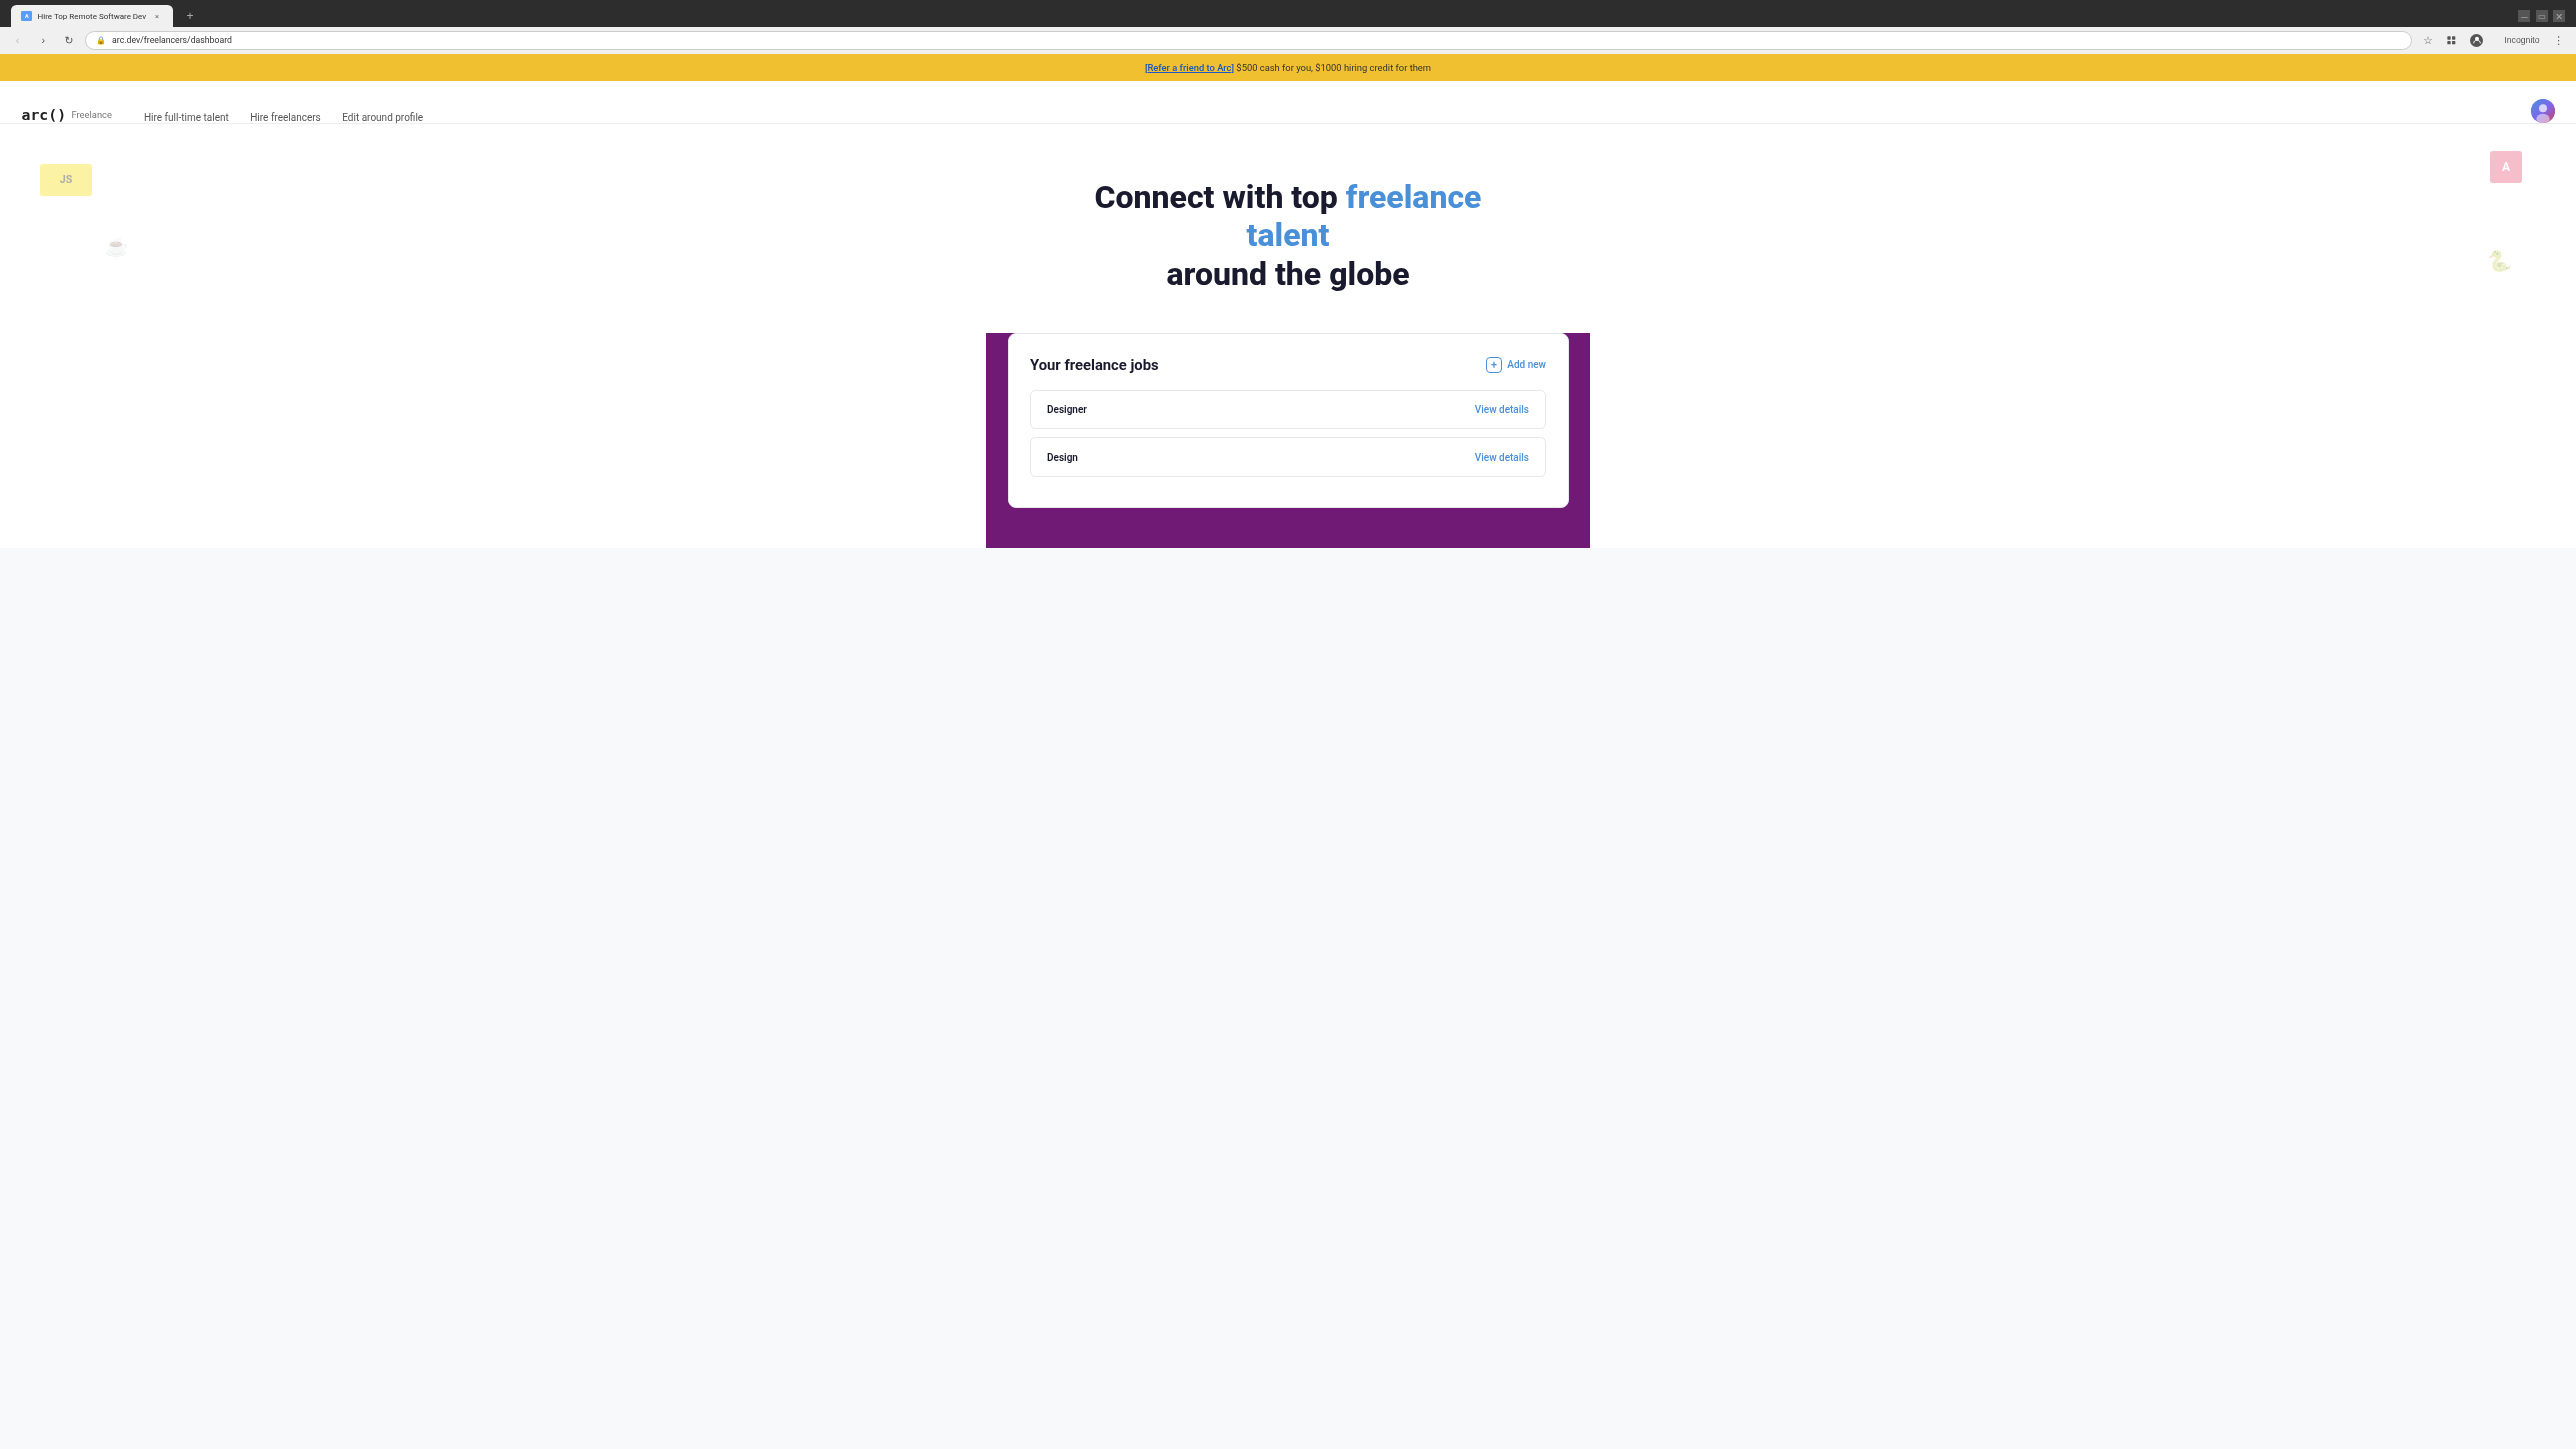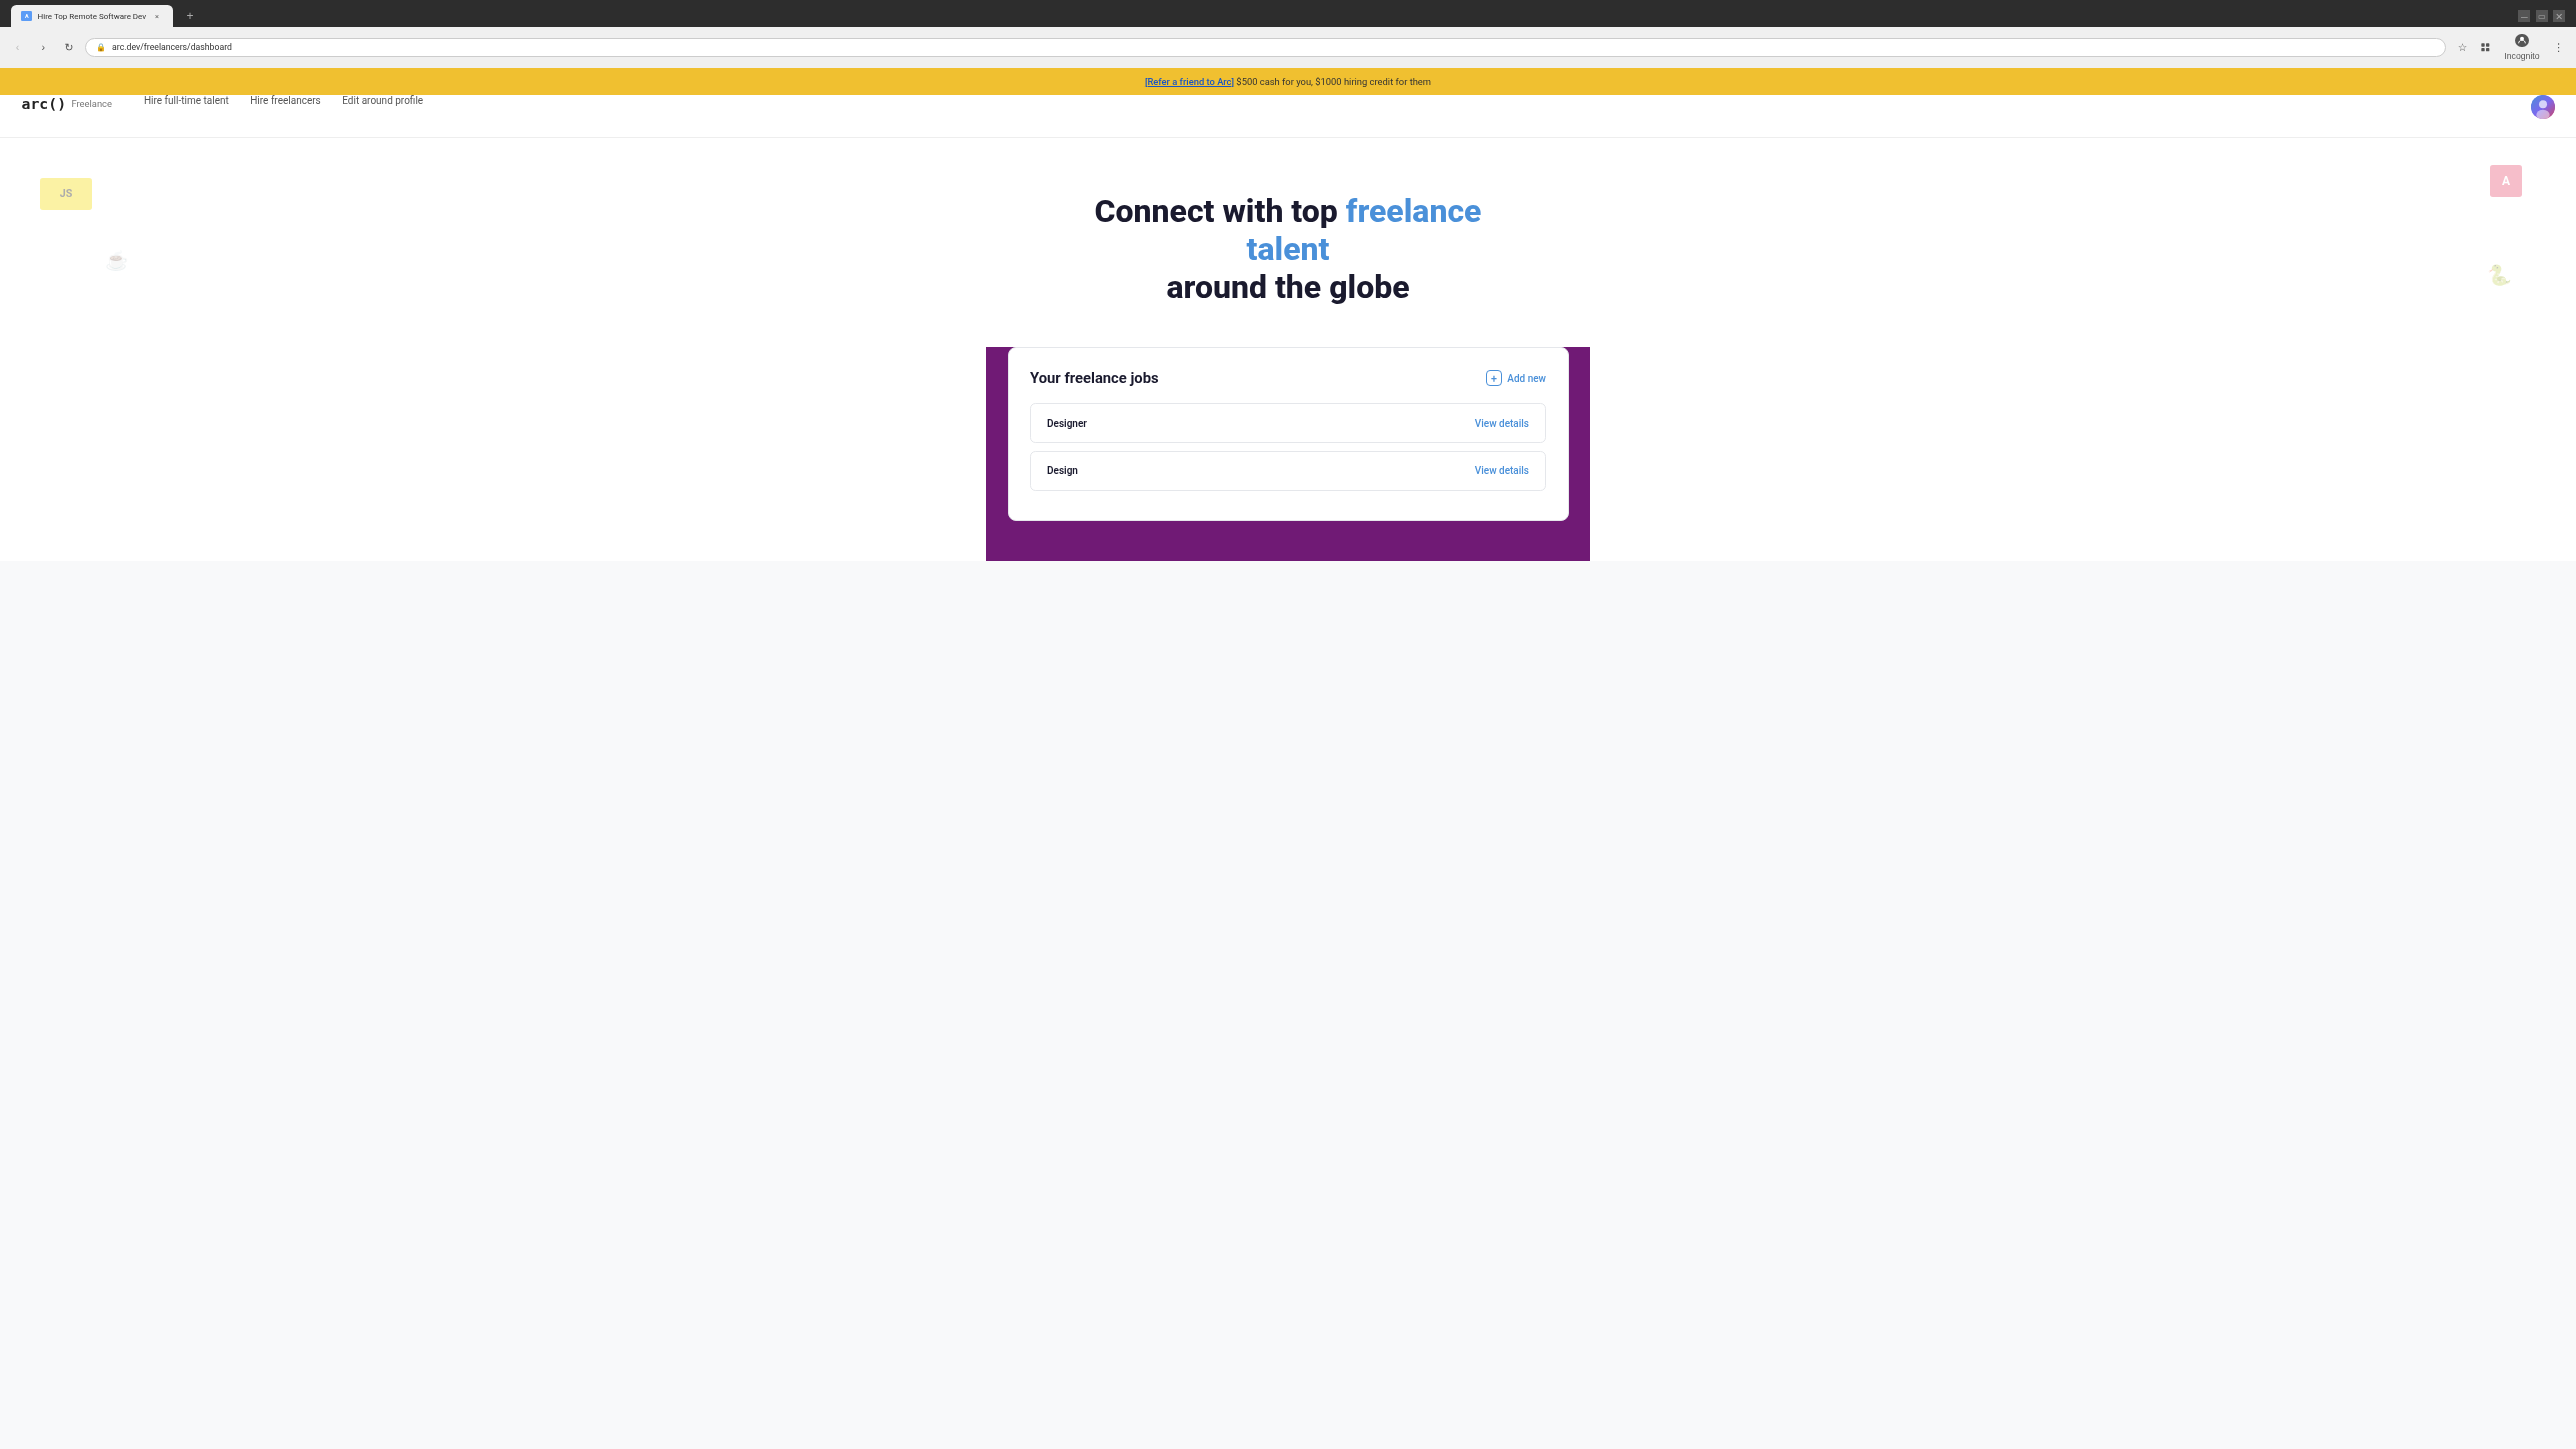--- a/index.html
+++ b/index.html
@@ -139,29 +139,28 @@
       font-size: 10.7px;
       cursor: pointer;
       display: flex;
       align-items: center;
       justify-content: center;
       border-radius: 50%;
     }
     .incognito-btn {
       display: flex;
       align-items: center;
-      gap: 4px;
+      gap: 21px;
       background: none;
       border: none;
       color: #555;
       font-size: 8.7px;
       cursor: pointer;
       padding: 2.7px 5.4px;
       border-radius: 10.7px;
-      flex-direction: column;
     }
     .incognito-icon {
       width: 13.4px;
       height: 13.4px;
       background: #555;
       border-radius: 50%;
       display: flex;
       align-items: center;
       justify-content: center;
       color: white;
@@ -183,21 +182,21 @@
     }
     .promo-banner a {
       color: #1a56c4;
       text-decoration: underline;
       font-weight: 500;
     }
 
     
     .site-nav {
       display: flex;
-      align-items: flex-start;
+      align-items: flex-end;
       padding: 0 21.5px;
       border-bottom: 0.7px solid #eee;
       height: 43px;
     }
     .arc-logo {
       display: flex;
       align-items: center;
       gap: 5.4px;
       margin-right: 32px;
       text-decoration: none;

